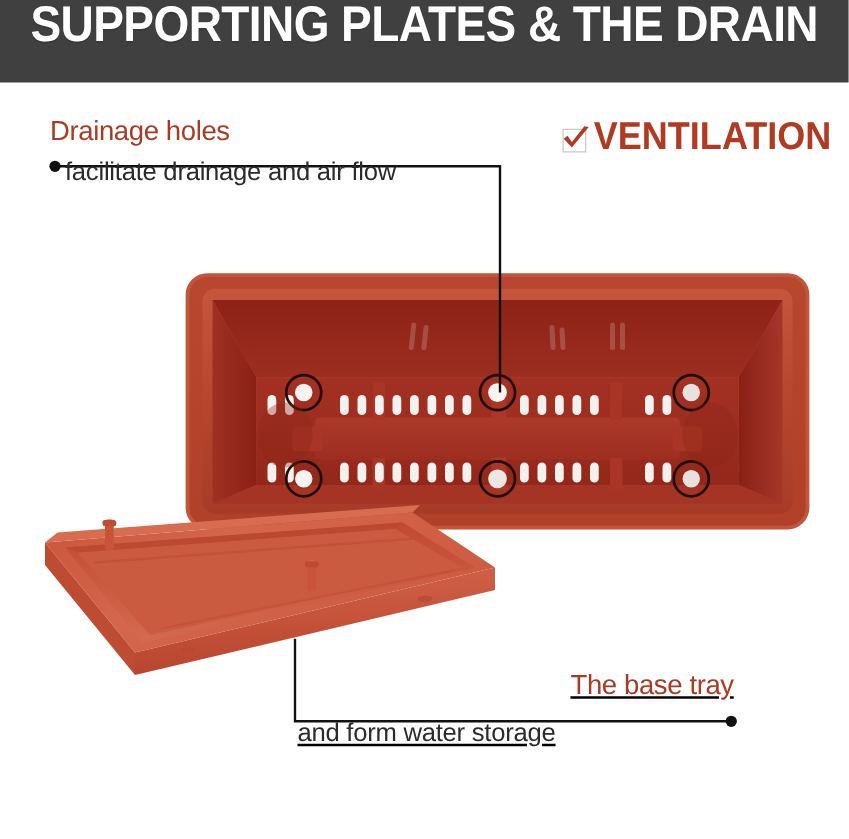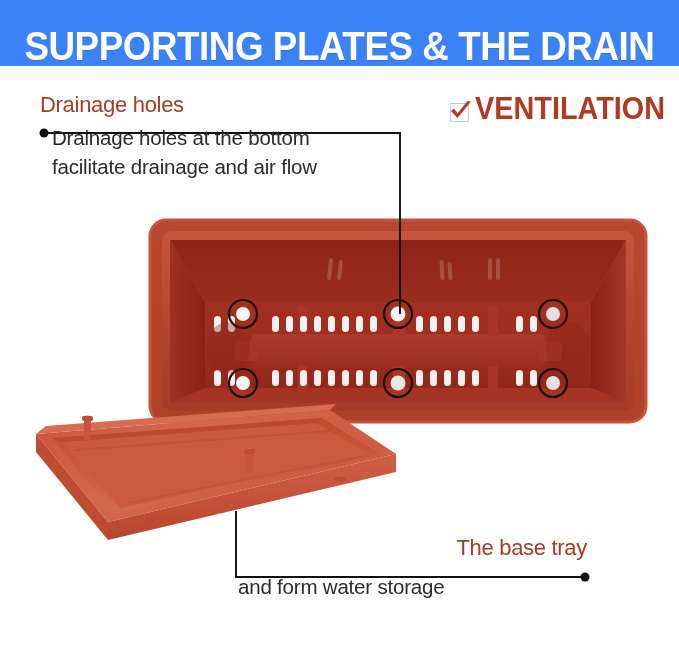--- a/index.html
+++ b/index.html
@@ -7,22 +7,22 @@
   body {
     font-family: "Liberation Sans", sans-serif;
     background:#ffffff;
     position:relative;
     overflow:hidden;
   }
 
   
   #banner{
     position:absolute; left:0; top:0; width:679px; height:66px;
-    background:#3b82f6;
-    display:flex; align-items:flex-end; justify-content:center;
+    background:#404040;
+    display:flex; align-items:flex-start; justify-content:center;
   }
   #banner-title{
     color:#ffffff;
     font-family:"Liberation Sans Narrow","Liberation Sans",sans-serif;
     font-weight:bold;
     font-size:40px;
     letter-spacing:-0.5px;
     transform:scaleX(0.92);
     white-space:nowrap;
     line-height:1;
@@ -69,21 +69,21 @@
     font-size:20.5px;
     line-height:1.38;
     letter-spacing:-0.2px;
   }
   #anno-top .anno-body{ margin-top:7px; margin-left:12px; }
 
   
   #leaders{ position:absolute; left:0; top:0; width:679px; height:671px; pointer-events:none; }
 
   
-  #anno-bottom{ position:absolute; left:236px; top:535px; width:443px; }
+  #anno-bottom{ position:absolute; left:236px; top:535px; width:443px;text-decoration:underline; }
   #anno-bottom .anno-title{ text-align:right; padding-right:92px; }
   #anno-bottom .anno-body{ margin-top:13px; margin-left:2px; }
 
   
   #planter{
     position:absolute; left:148px; top:218px; width:500px; height:208px;
   }
 
   
   #tray{
@@ -299,21 +299,20 @@
 
   <g>
     <path d="M 236 511 L 236 577 L 585 577" stroke="#111111" stroke-width="1.9" fill="none"></path>
     <circle cx="585" cy="577" r="4.5" fill="#111111"></circle>
   </g>
 </svg>
 
 <div id="anno-top">
   <div class="anno-title">Drainage holes</div>
   <div class="anno-body">
-    <div>Drainage holes at the bottom</div>
     <div>facilitate drainage and air flow</div>
   </div>
 </div>
 
 <div id="anno-bottom">
   <div class="anno-title">The base tray</div>
   <div class="anno-body">
     <div>and form water storage</div>
   </div>
 </div>

